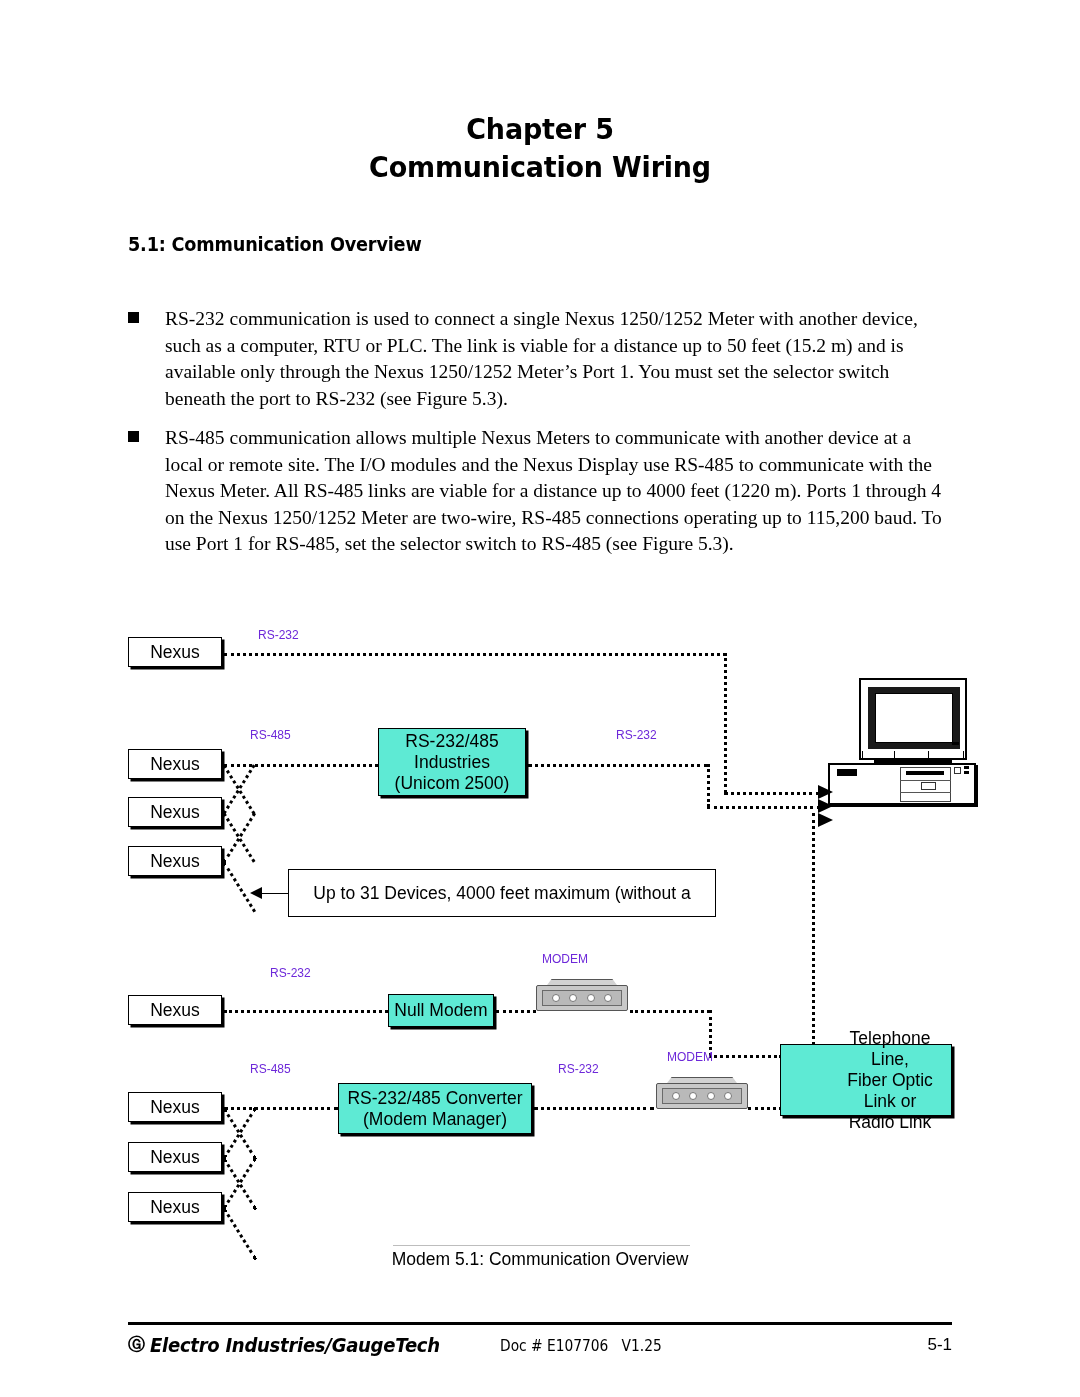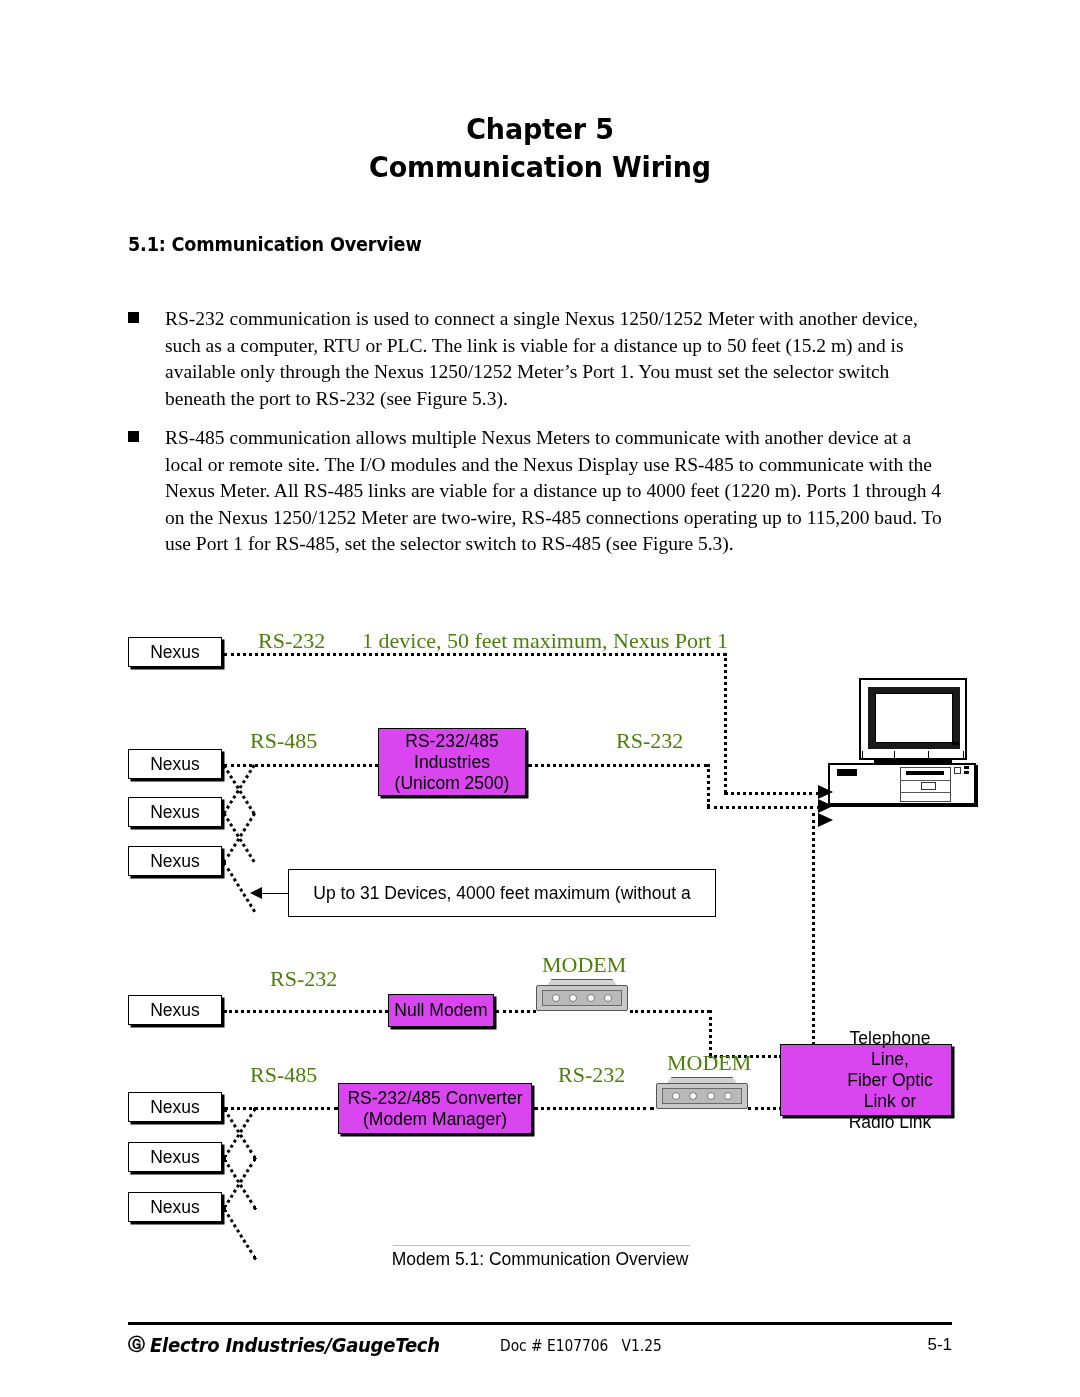--- a/index.html
+++ b/index.html
@@ -91,21 +91,21 @@
     background: #ffffff;
     box-shadow: 2.5px 2.5px 0 0 #000;
     display: flex;
     align-items: center;
     justify-content: center;
     text-align: center;
     font-size: 17.5px;
     line-height: 21px;
     color: #000;
   }
-  .dbox.gray { background: #d946ef; }
+  .dbox.gray { background: #5eead4; }
   .dbox.plain { box-shadow: none; border: 1.5px solid #000; }
 
   .nexus { width: 94px; height: 30px; font-size: 17.5px; }
 
   
   .dotH {
     position: absolute;
     height: 0;
     border-top: 3.5px dotted #000;
   }
@@ -116,24 +116,23 @@
   }
   .dotDiag {
     position: absolute;
     height: 0;
     border-top: 3.5px dotted #000;
     transform-origin: left center;
   }
 
   .lbl {
     position: absolute;
-    font-size: 22px;
-    color: #4d7c0f;
+    font-size: 12px;
+    color: #6d28d9;
     white-space: nowrap;
-    font-family: Liberation Serif, serif;
   }
 
   
   .solidline {
     position: absolute;
     height: 0;
     border-top: 1.6px solid #000;
   }
   .arrowL {
     position: absolute;
@@ -391,21 +390,20 @@
     </div>
     <div class="bullet">
       <span class="marker"></span>
       <span>RS-485 communication allows multiple Nexus Meters to communicate with another device at a local or remote site. The I/O modules and the Nexus Display use RS-485 to communicate with the Nexus Meter.  All RS-485 links are viable for a distance up to 4000 feet (1220 m). Ports 1 through 4 on the Nexus 1250/1252 Meter are two-wire, RS-485 connections operating up to 115,200 baud. To use Port 1 for RS-485, set the selector switch to RS-485 (see Figure 5.3).</span>
     </div>
   </div>
 
   <div class="figure">
 
     <div class="lbl" style="left:258px; top:28px;">RS-232</div>
-    <div class="lbl" style="left:362px; top:28px;">1 device, 50 feet maximum, Nexus Port 1</div>
 
     <div class="dbox nexus" style="left:128px; top:37px;">
       <span>Nexus</span>
     </div>
 
     <div class="dotH" style="left:224px; top:53px; width:502px;"></div>
 
     <div class="dotV" style="left:724px; top:53px; height:140px;"></div>
 
     <div class="dotH" style="left:724px; top:192px; width:96px;"></div>

